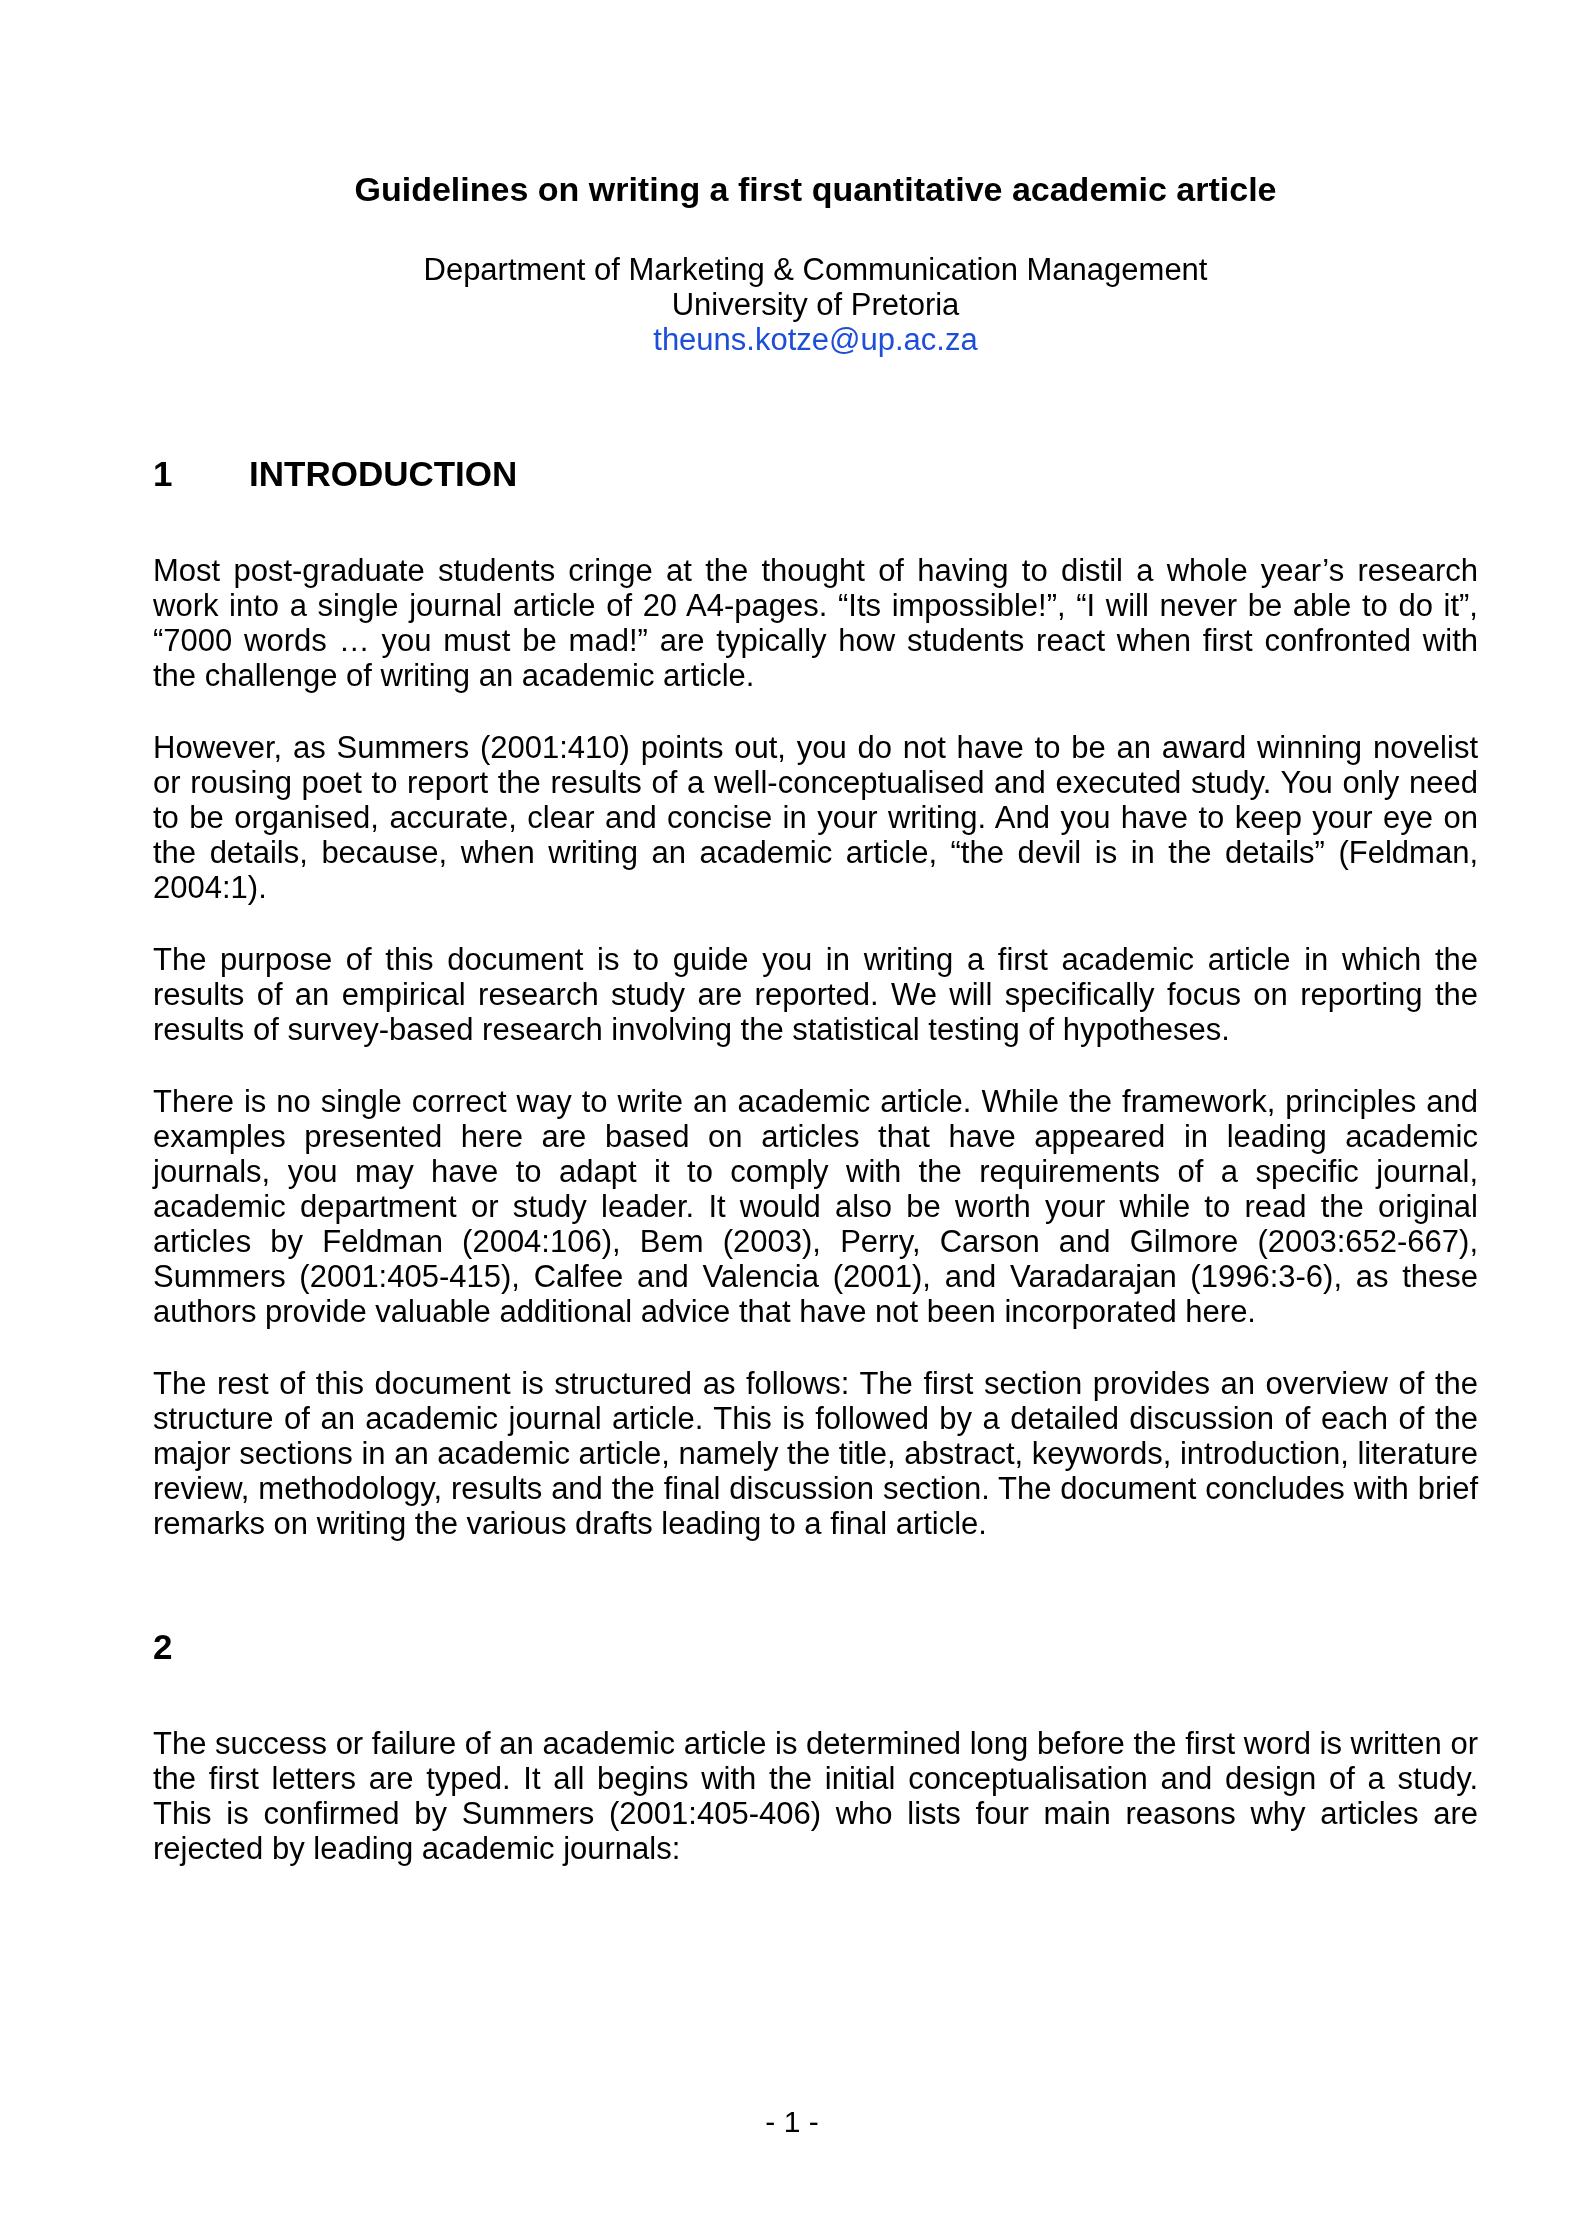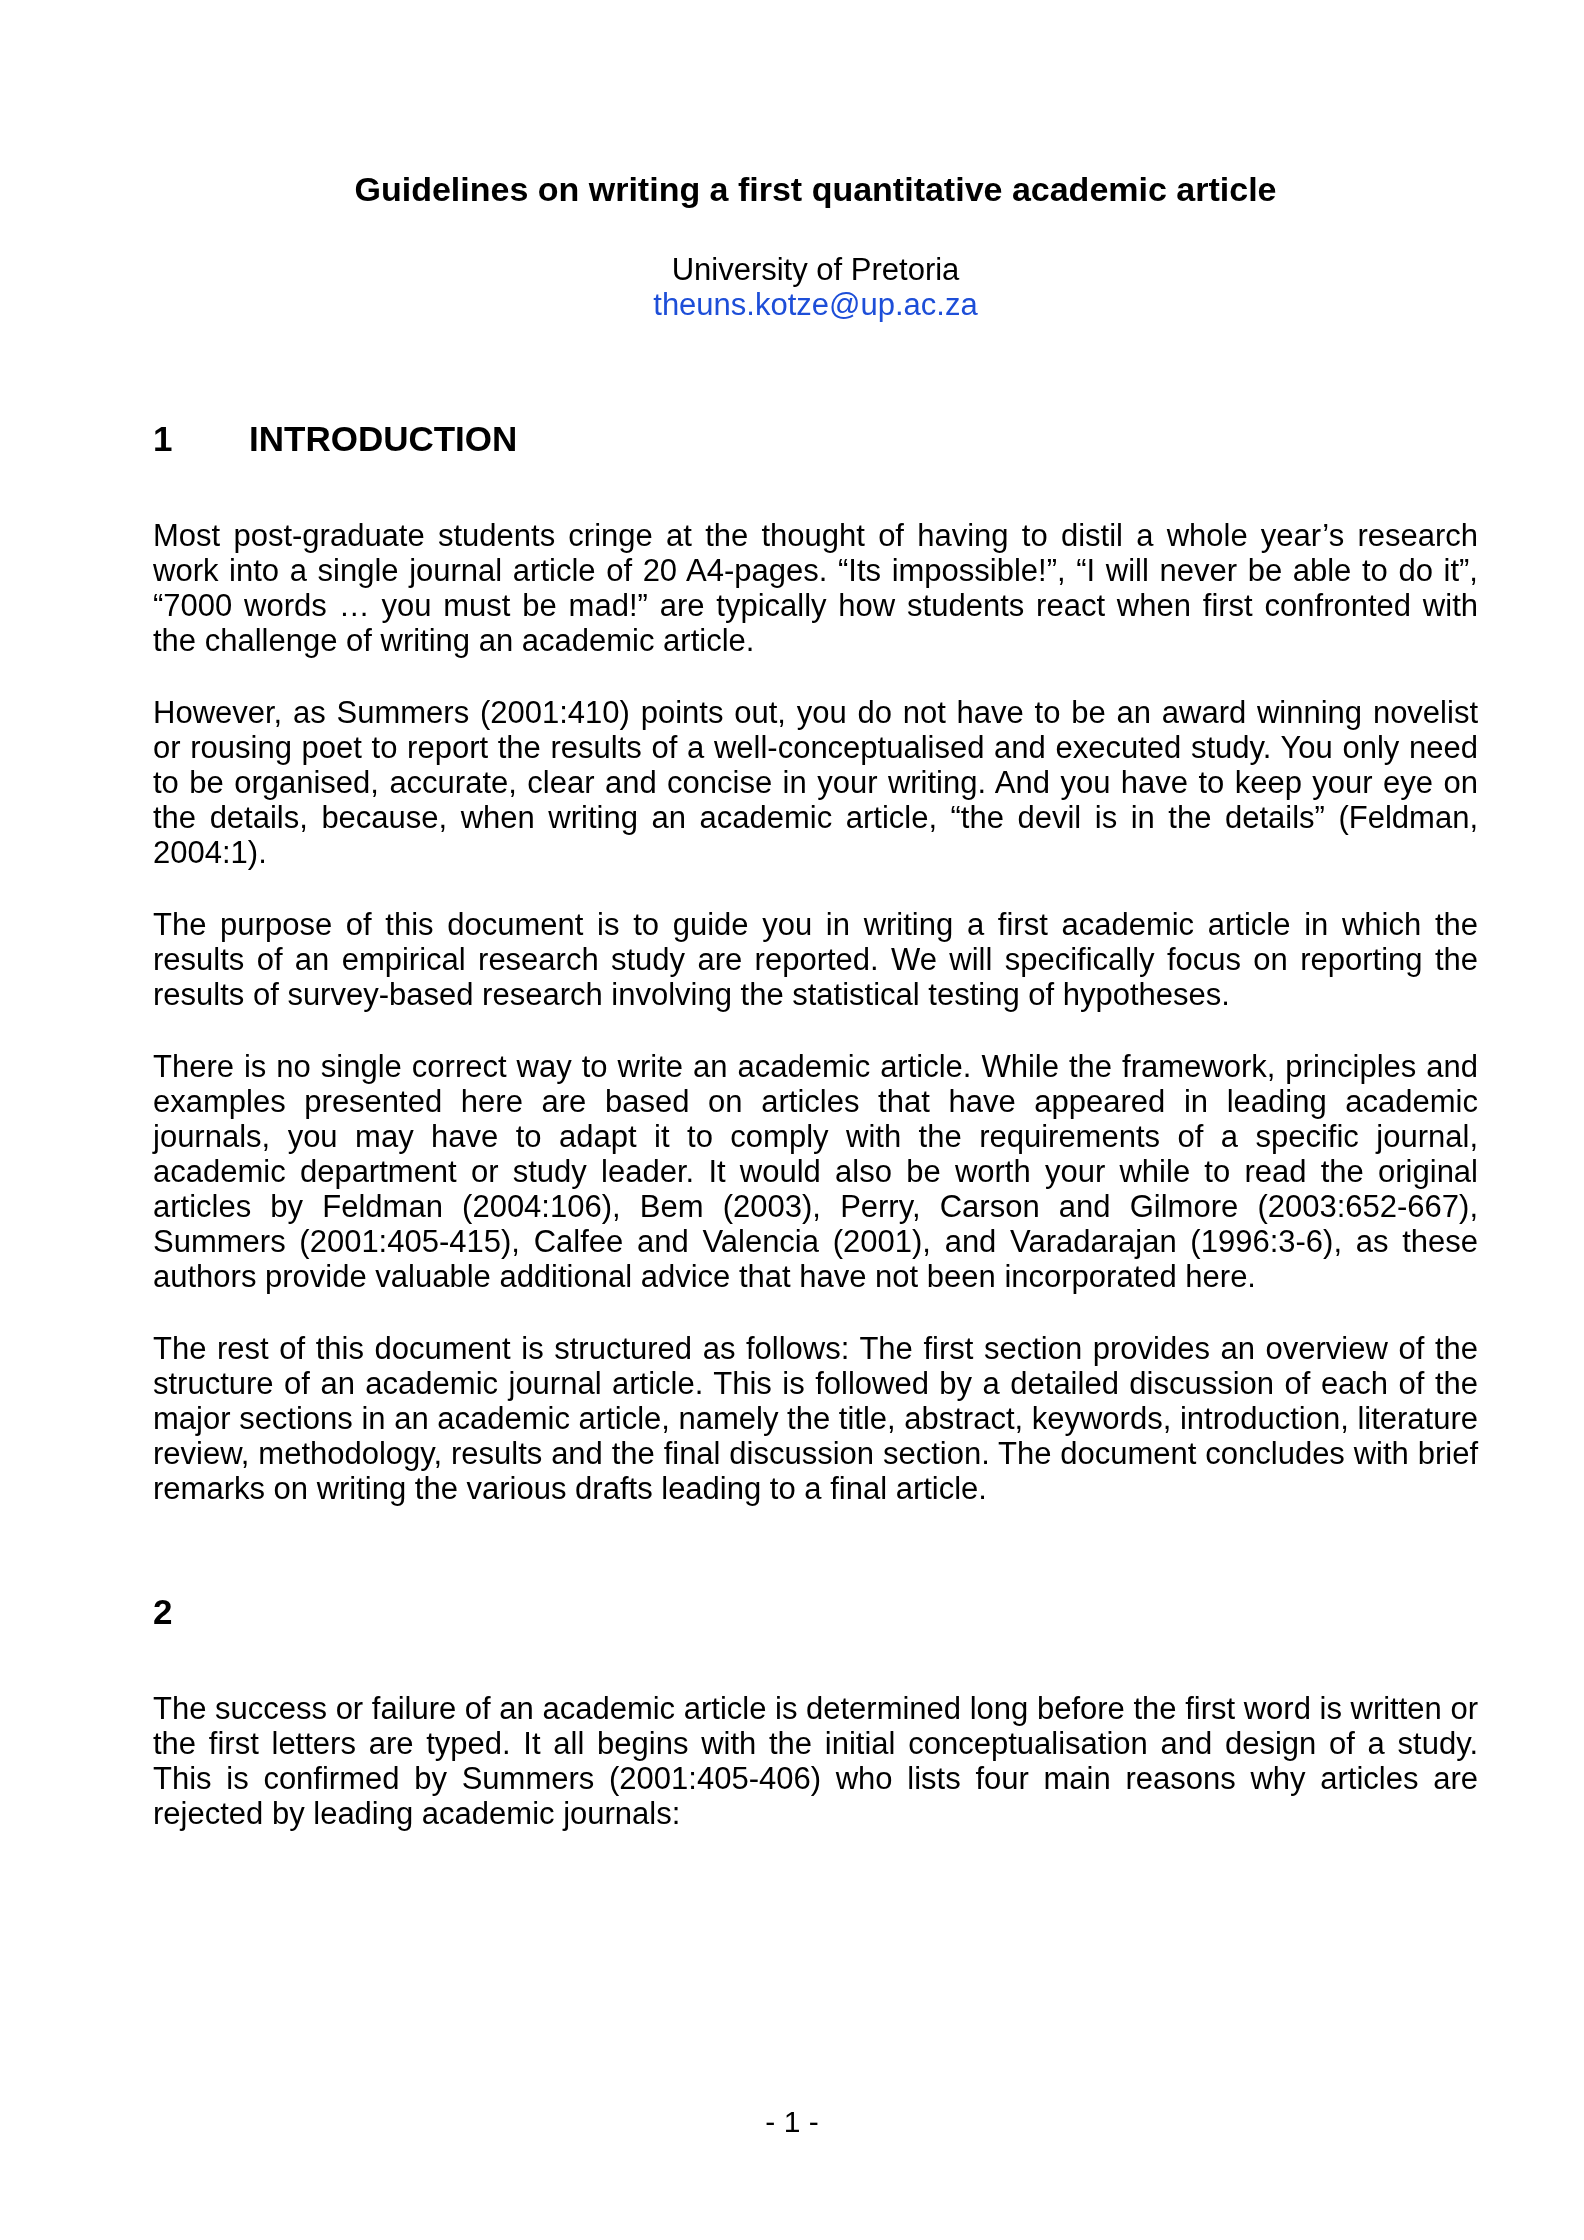--- a/index.html
+++ b/index.html
@@ -76,20 +76,21 @@
 </style>
 </head>
 <body>
 
 <div class="page">
   <div class="content">
 
     <h1 class="doc-title">Guidelines on writing a first quantitative academic article</h1>
 
     <div class="author-block">
+      <div>Department of Marketing &amp; Communication Management</div>
       <div>University of Pretoria</div>
       <div>
         <a class="email">theuns.kotze@up.ac.za</a>
       </div>
     </div>
 
     <div class="sec1">
       <h2 class="section-heading">
         <span class="num">1</span>
         <span class="txt">INTRODUCTION</span>

